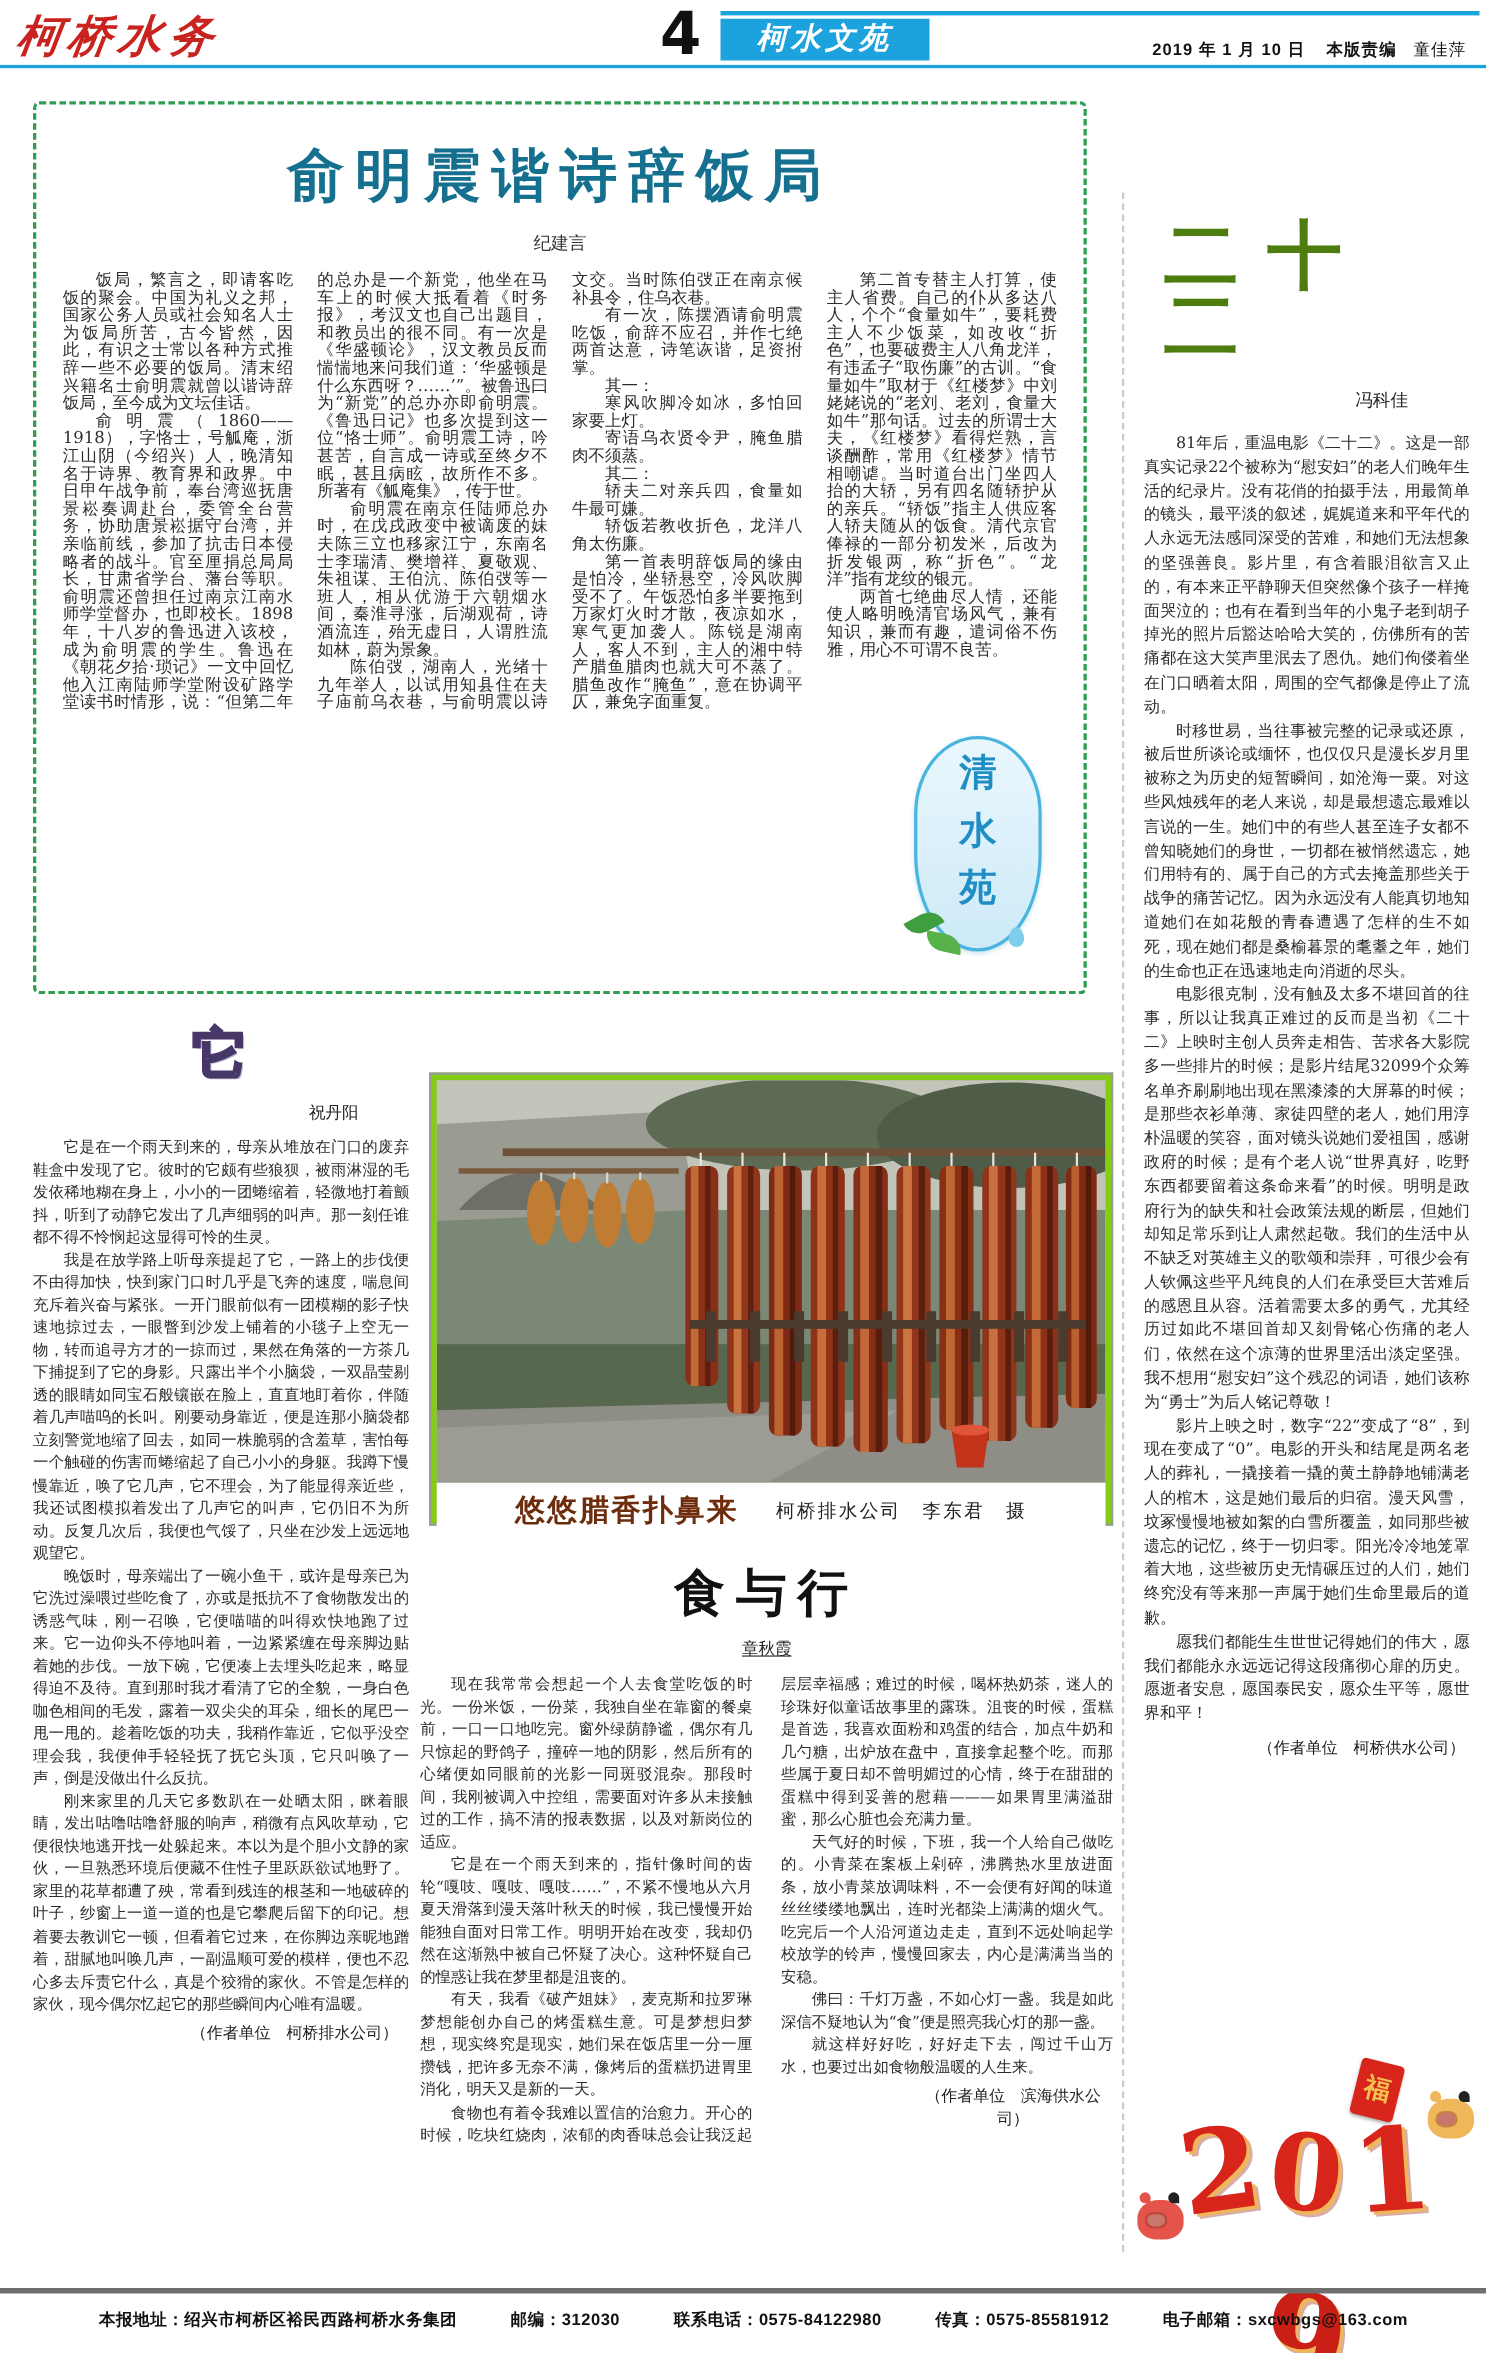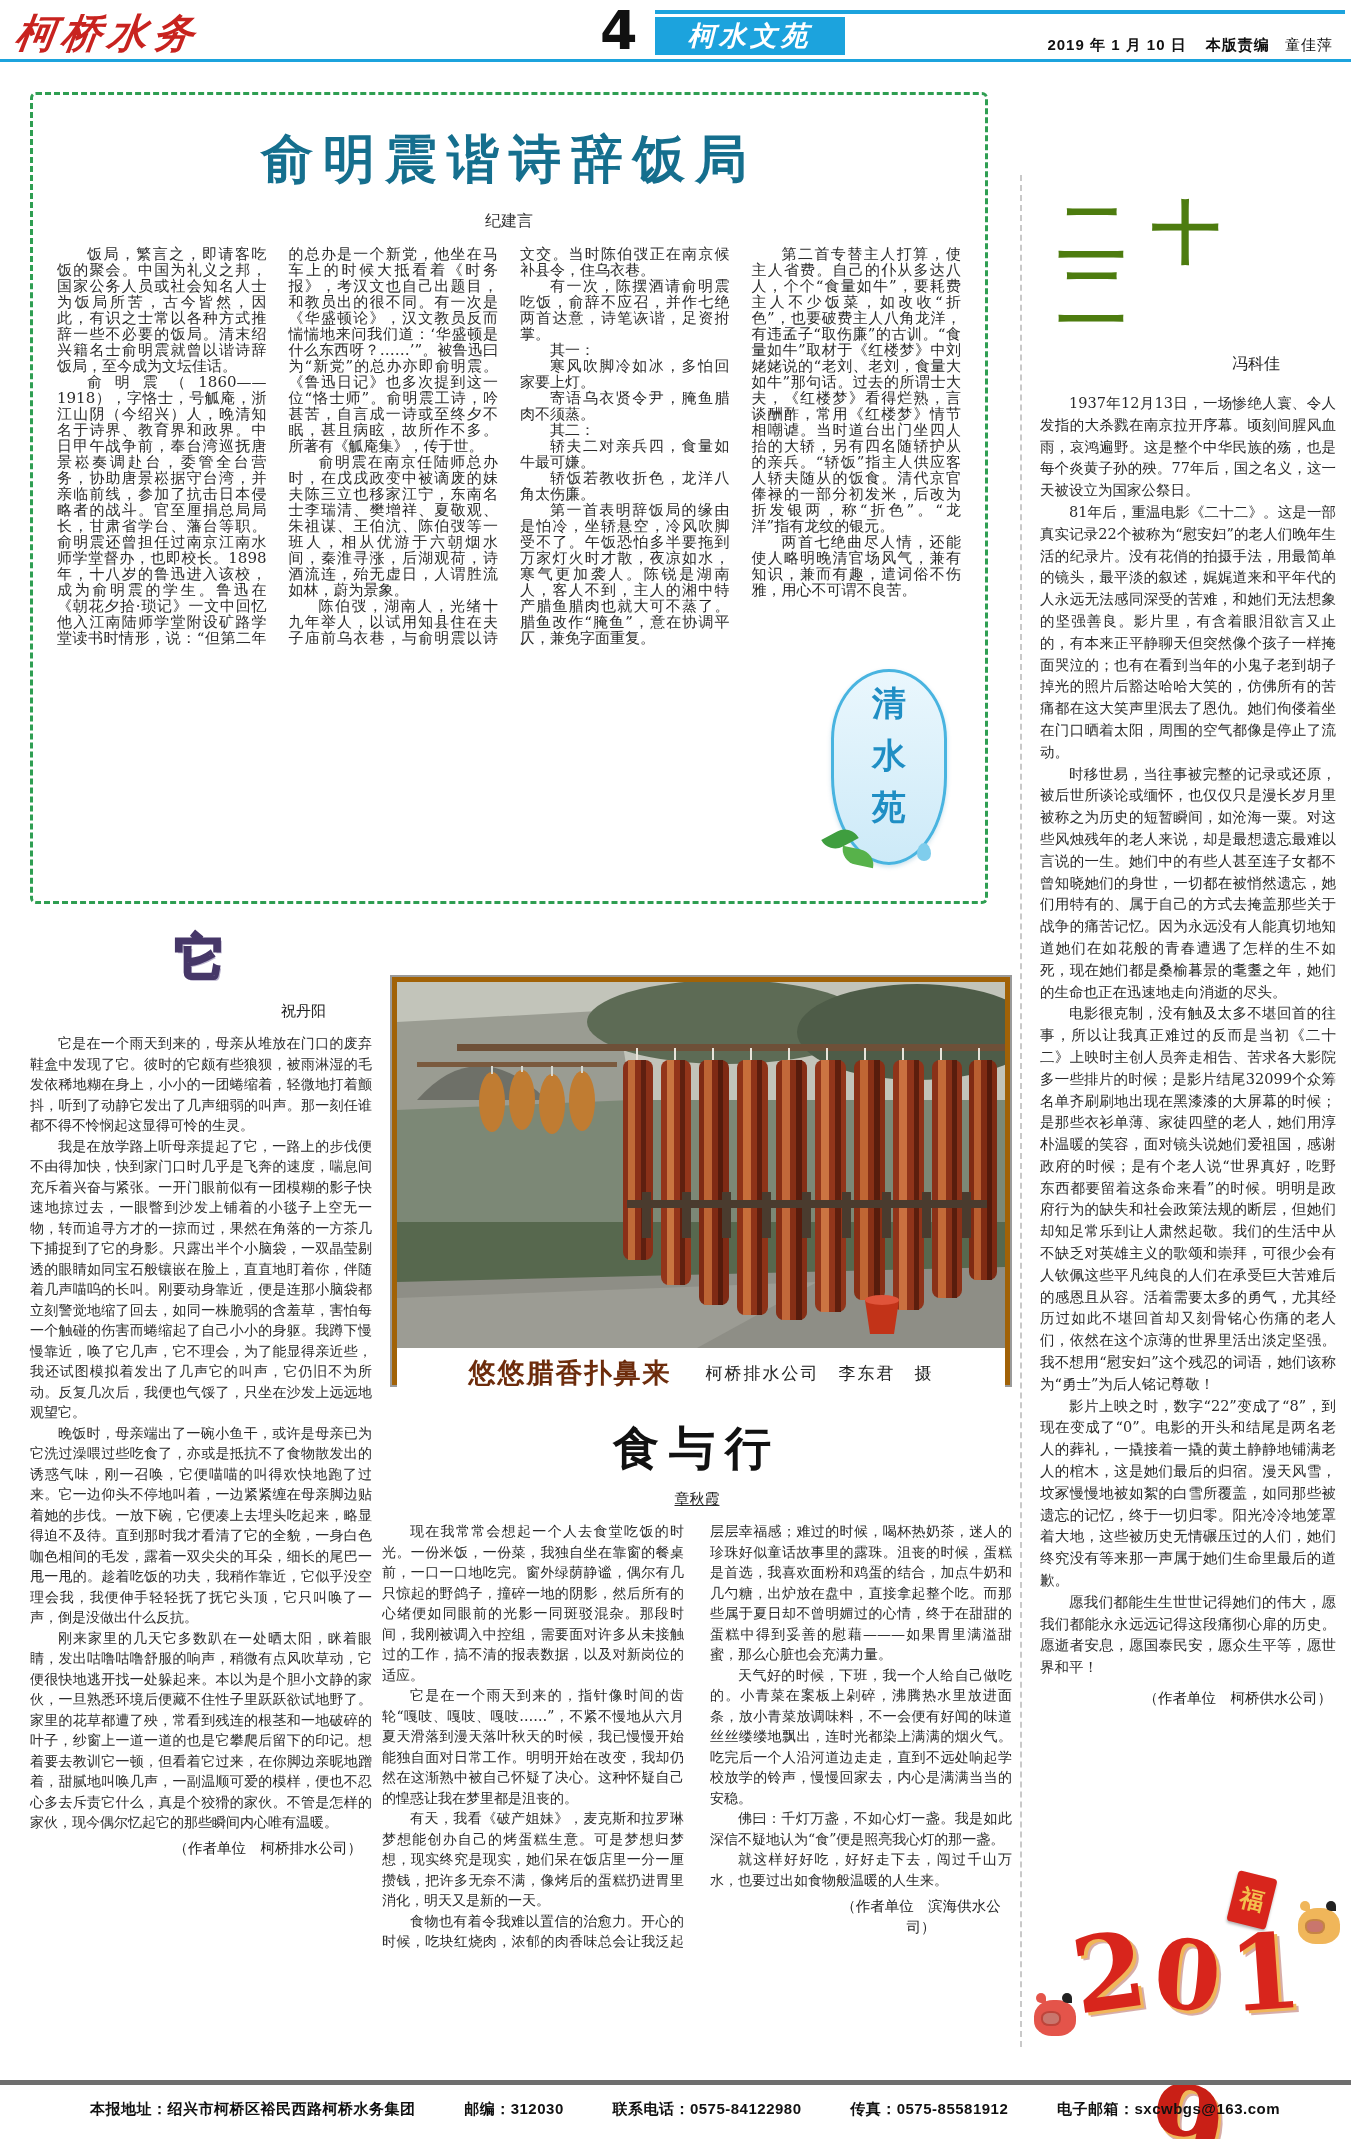--- a/index.html
+++ b/index.html
@@ -83,21 +83,21 @@
     -webkit-text-stroke:2.5px #463768;
     text-shadow:2px 2px 0 #b9b2cc; letter-spacing:2px;
   }
   .it-byline { text-align:right; padding-right:46px; font-size:15px; margin:10px 0 12px 0; font-family:"DejaVu Serif", serif; }
   .art-body { font-family:"DejaVu Serif", serif; font-size:14px; line-height:20.5px; text-align:justify; color:#2b2b2b; }
   .art-body p { text-indent:2em; }
   .author-line { text-align:right; padding-right:10px; font-family:"DejaVu Serif", serif; font-size:14.5px; margin-top:6px; color:#222; }
   
   .photo-block {
     position:absolute; left:390px; top:975px; width:622px; height:412px;
-    border:2px solid #9a9a9a; background:#a16207;
+    border:2px solid #9a9a9a; background:#84cc16;
   }
   .photo-img { position:absolute; left:5px; top:5px; width:608px; height:366px; overflow:hidden; background:#b9b9af; }
   .photo-caption-bar {
     position:absolute; left:5px; top:371px; width:608px; height:50px; background:#fff;
     display:flex; align-items:center; justify-content:center; gap:34px;
   }
   .photo-caption { font-size:27px; font-weight:bold; color:#6d2c0c; letter-spacing:2px; }
   .photo-credit { font-size:17px; color:#222; font-family:"DejaVu Serif", serif; letter-spacing:2px; }
   
   .food-art { position:absolute; left:382px; top:1418px; width:630px; height:632px; }
@@ -344,21 +344,20 @@
         </div>
       <div class="author-line food-author">（作者单位　滨海供水公司）</div>
     </div>
   </div>
 
   <div class="v-divider"></div>
   <div class="right-art">
     <div class="right-title">二十二</div>
     <div class="right-byline">冯科佳</div>
     <div class="right-body">
-        <p>1937年12月13日，一场惨绝人寰、令人发指的大杀戮在南京拉开序幕。顷刻间腥风血雨，哀鸿遍野。这是整个中华民族的殇，也是每个炎黄子孙的殃。77年后，国之名义，这一天被设立为国家公祭日。</p>
         <p>81年后，重温电影《二十二》。这是一部真实记录22个被称为“慰安妇”的老人们晚年生活的纪录片。没有花俏的拍摄手法，用最简单的镜头，最平淡的叙述，娓娓道来和平年代的人永远无法感同深受的苦难，和她们无法想象的坚强善良。影片里，有含着眼泪欲言又止的，有本来正平静聊天但突然像个孩子一样掩面哭泣的；也有在看到当年的小鬼子老到胡子掉光的照片后豁达哈哈大笑的，仿佛所有的苦痛都在这大笑声里泯去了恩仇。她们佝偻着坐在门口晒着太阳，周围的空气都像是停止了流动。</p>
         <p>时移世易，当往事被完整的记录或还原，被后世所谈论或缅怀，也仅仅只是漫长岁月里被称之为历史的短暂瞬间，如沧海一粟。对这些风烛残年的老人来说，却是最想遗忘最难以言说的一生。她们中的有些人甚至连子女都不曾知晓她们的身世，一切都在被悄然遗忘，她们用特有的、属于自己的方式去掩盖那些关于战争的痛苦记忆。因为永远没有人能真切地知道她们在如花般的青春遭遇了怎样的生不如死，现在她们都是桑榆暮景的耄耋之年，她们的生命也正在迅速地走向消逝的尽头。</p>
         <p>电影很克制，没有触及太多不堪回首的往事，所以让我真正难过的反而是当初《二十二》上映时主创人员奔走相告、苦求各大影院多一些排片的时候；是影片结尾32099个众筹名单齐刷刷地出现在黑漆漆的大屏幕的时候；是那些衣衫单薄、家徒四壁的老人，她们用淳朴温暖的笑容，面对镜头说她们爱祖国，感谢政府的时候；是有个老人说“世界真好，吃野东西都要留着这条命来看”的时候。明明是政府行为的缺失和社会政策法规的断层，但她们却知足常乐到让人肃然起敬。我们的生活中从不缺乏对英雄主义的歌颂和崇拜，可很少会有人钦佩这些平凡纯良的人们在承受巨大苦难后的感恩且从容。活着需要太多的勇气，尤其经历过如此不堪回首却又刻骨铭心伤痛的老人们，依然在这个凉薄的世界里活出淡定坚强。我不想用“慰安妇”这个残忍的词语，她们该称为“勇士”为后人铭记尊敬！</p>
         <p>影片上映之时，数字“22”变成了“8”，到现在变成了“0”。电影的开头和结尾是两名老人的葬礼，一撬接着一撬的黄土静静地铺满老人的棺木，这是她们最后的归宿。漫天风雪，坟冢慢慢地被如絮的白雪所覆盖，如同那些被遗忘的记忆，终于一切归零。阳光冷冷地笼罩着大地，这些被历史无情碾压过的人们，她们终究没有等来那一声属于她们生命里最后的道歉。</p>
         <p>愿我们都能生生世世记得她们的伟大，愿我们都能永永远远记得这段痛彻心扉的历史。愿逝者安息，愿国泰民安，愿众生平等，愿世界和平！</p>
       </div>
     <div class="author-line right-author">（作者单位　柯桥供水公司）</div>
   </div>
 
   <div class="deco2019">

